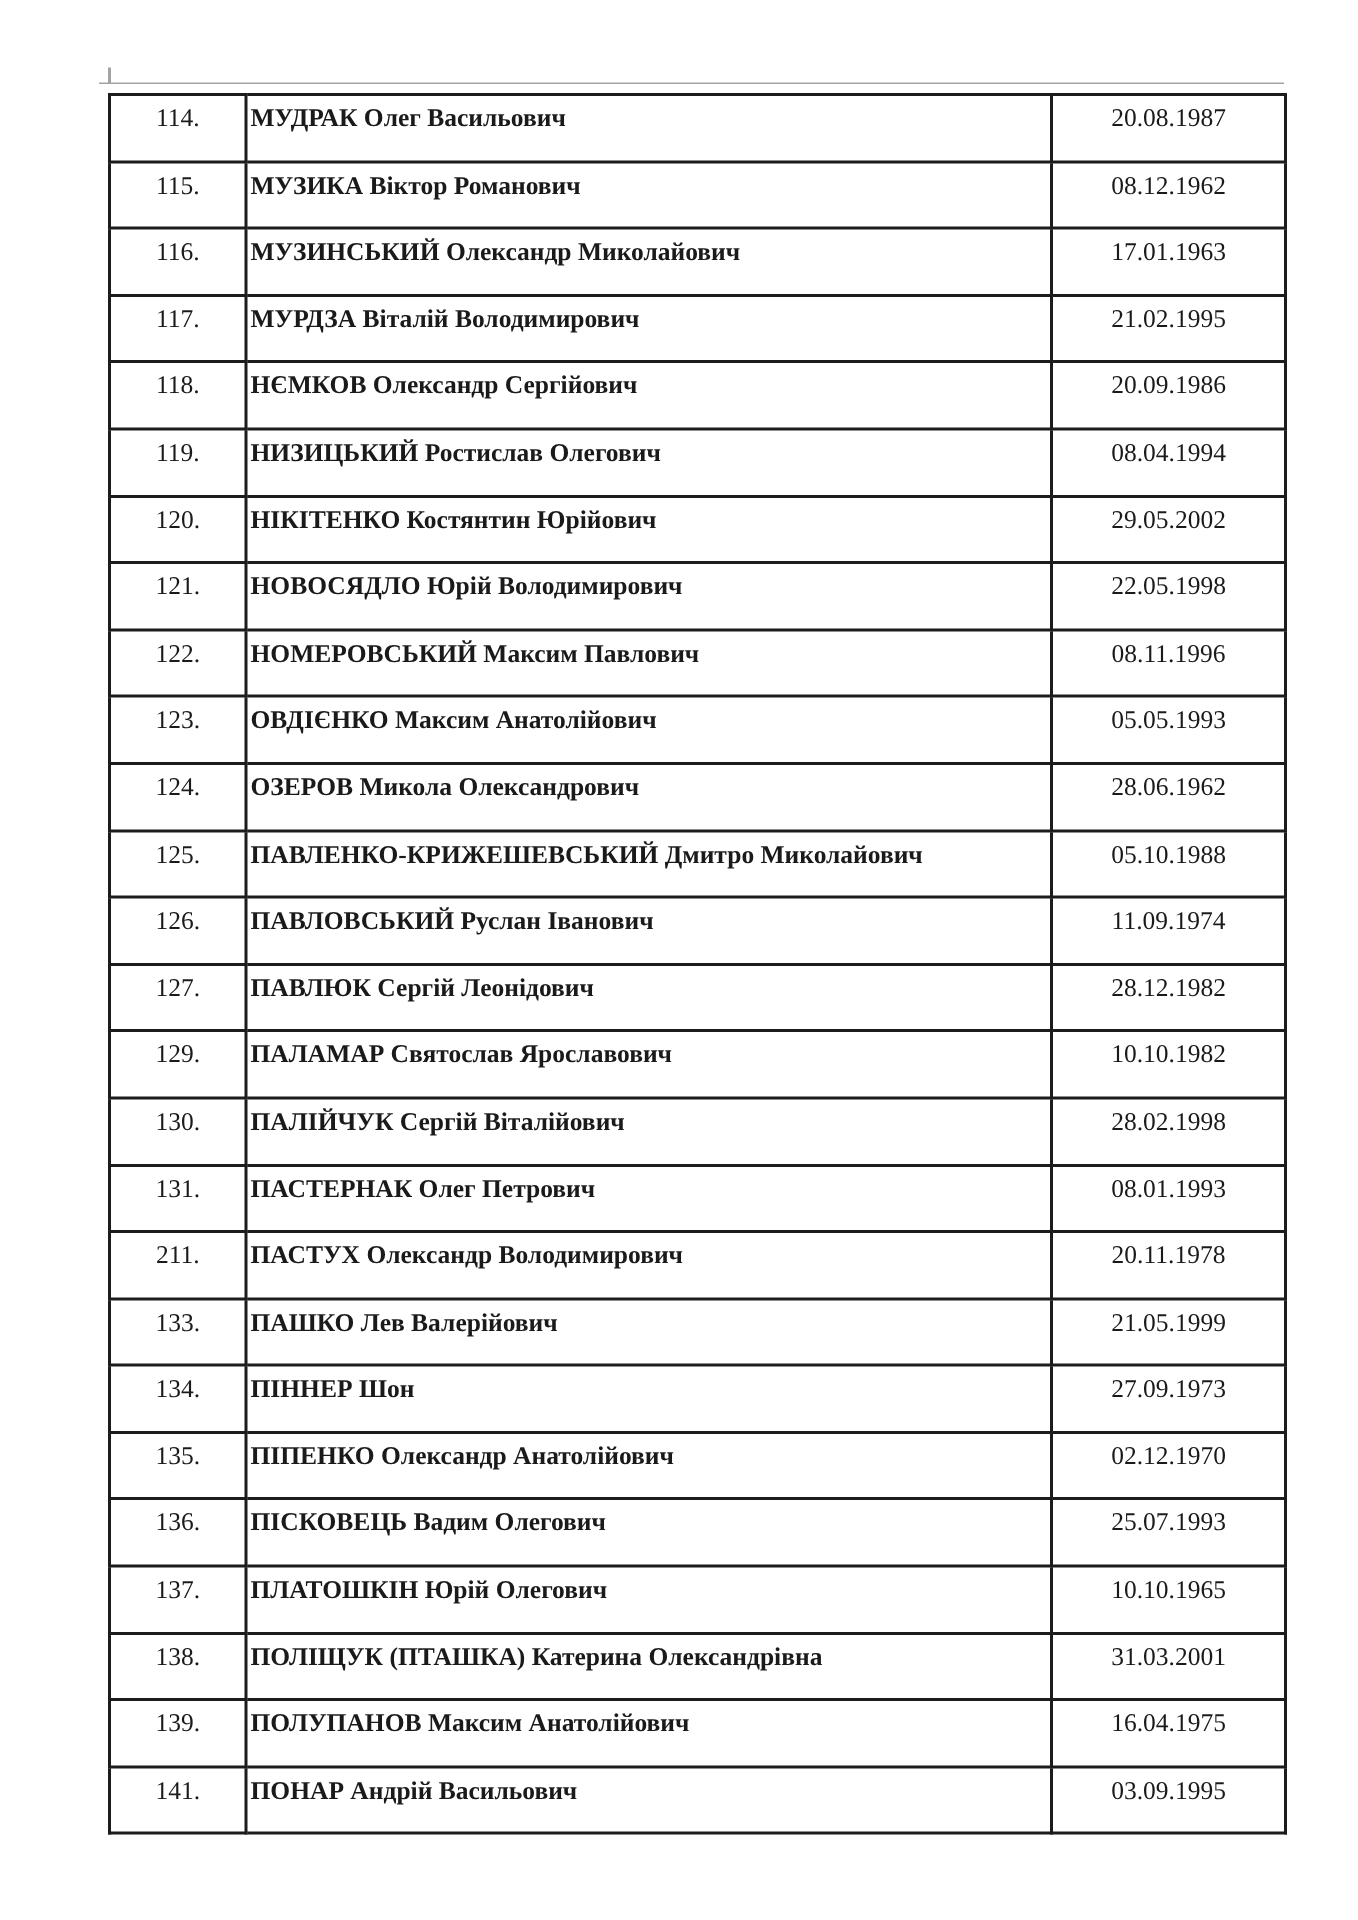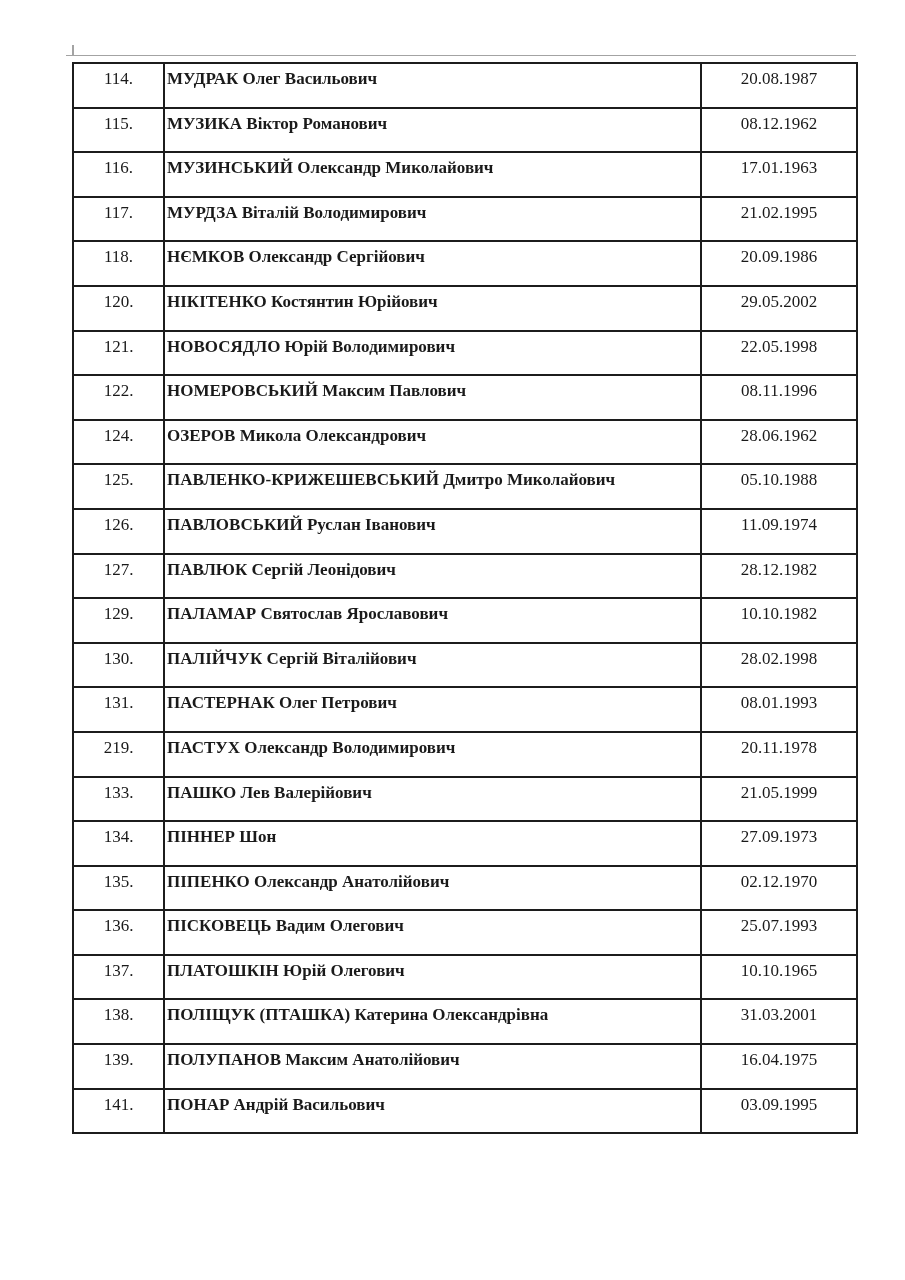--- a/index.html
+++ b/index.html
@@ -108,39 +108,49 @@
       <td class="cell-name">МУРДЗА Віталій Володимирович</td>
       <td class="cell-dob">21.02.1995</td>
     </tr>
 
     <tr>
       <td class="cell-num">118.</td>
       <td class="cell-name">НЄМКОВ Олександр Сергійович</td>
       <td class="cell-dob">20.09.1986</td>
     </tr>
 
+    <tr>
+      <td class="cell-num">119.</td>
+      <td class="cell-name">НИЗИЦЬКИЙ Ростислав Олегович</td>
+      <td class="cell-dob">08.04.1994</td>
+    </tr>
 
     <tr>
       <td class="cell-num">120.</td>
       <td class="cell-name">НІКІТЕНКО Костянтин Юрійович</td>
       <td class="cell-dob">29.05.2002</td>
     </tr>
 
     <tr>
       <td class="cell-num">121.</td>
       <td class="cell-name">НОВОСЯДЛО Юрій Володимирович</td>
       <td class="cell-dob">22.05.1998</td>
     </tr>
 
     <tr>
       <td class="cell-num">122.</td>
       <td class="cell-name">НОМЕРОВСЬКИЙ Максим Павлович</td>
       <td class="cell-dob">08.11.1996</td>
     </tr>
 
+    <tr>
+      <td class="cell-num">123.</td>
+      <td class="cell-name">ОВДІЄНКО Максим Анатолійович</td>
+      <td class="cell-dob">05.05.1993</td>
+    </tr>
 
     <tr>
       <td class="cell-num">124.</td>
       <td class="cell-name">ОЗЕРОВ Микола Олександрович</td>
       <td class="cell-dob">28.06.1962</td>
     </tr>
 
     <tr>
       <td class="cell-num">125.</td>
       <td class="cell-name">ПАВЛЕНКО-КРИЖЕШЕВСЬКИЙ Дмитро Миколайович</td>
@@ -172,21 +182,21 @@
       <td class="cell-dob">28.02.1998</td>
     </tr>
 
     <tr>
       <td class="cell-num">131.</td>
       <td class="cell-name">ПАСТЕРНАК Олег Петрович</td>
       <td class="cell-dob">08.01.1993</td>
     </tr>
 
     <tr>
-      <td class="cell-num">219.</td>
+      <td class="cell-num">211.</td>
       <td class="cell-name">ПАСТУХ Олександр Володимирович</td>
       <td class="cell-dob">20.11.1978</td>
     </tr>
 
     <tr>
       <td class="cell-num">133.</td>
       <td class="cell-name">ПАШКО Лев Валерійович</td>
       <td class="cell-dob">21.05.1999</td>
     </tr>
 

